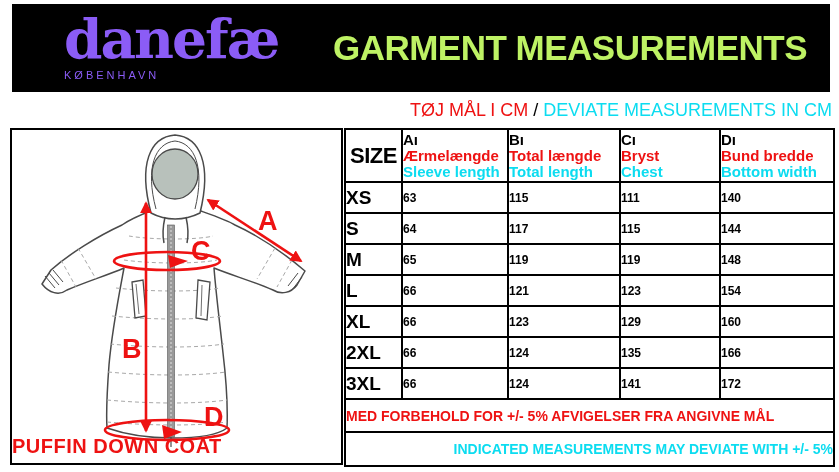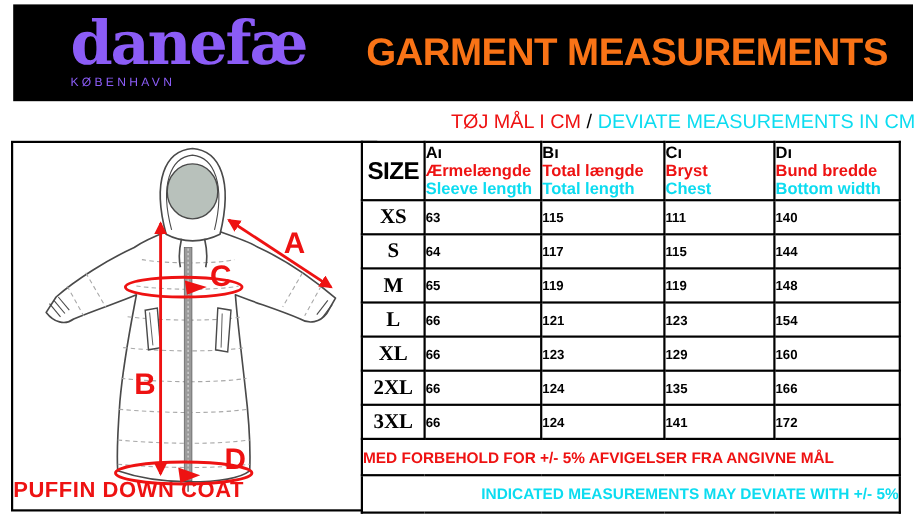--- a/index.html
+++ b/index.html
@@ -3,44 +3,44 @@
 <meta charset="utf-8">
 <style>
   html,body{margin:0;padding:0;background:#fff;}
   body{width:839px;height:472px;position:relative;font-family:"Liberation Sans",sans-serif;overflow:hidden;}
 
   
   .header-bar{position:absolute;left:12px;top:4px;width:818px;height:88px;background:#000;display:flex;align-items:center;}
   .logo-block{margin-left:52px;width:250px;display:flex;flex-direction:column;color:#8b5cf6;}
   .brand{font-family:"DejaVu Serif",serif;font-weight:bold;font-size:55px;line-height:52px;letter-spacing:-2px;}
   .city{font-size:11px;letter-spacing:3px;line-height:18px;margin-top:1px;font-weight:400;}
-  .page-title{flex:1;text-align:center;color:#f97316;font-weight:bold;font-size:35px;letter-spacing:-.5px;padding-right:4px;}
+  .page-title{flex:1;text-align:center;color:#bef264;font-weight:bold;font-size:35px;letter-spacing:-.5px;padding-right:4px;}
 
   
   .subtitle{position:absolute;left:343px;top:97px;width:489px;height:26px;display:flex;justify-content:flex-end;align-items:center;font-weight:normal;font-size:18px;white-space:pre;}
   .sub-da{color:#ee1212;}
   .sub-sep{color:#000;}
   .sub-en{color:#0cdcf0;}
 
   
   .illu-box{position:absolute;left:10px;top:128px;width:333px;height:337px;border:2px solid #000;box-sizing:border-box;background:#fff;}
   .illu-box svg{position:absolute;left:0;top:0;}
   .caption{position:absolute;left:0;bottom:5px;width:100%;text-align:left;color:#ee1212;font-weight:bold;font-size:20px;letter-spacing:.5px;}
 
   
-  table.size-table{position:absolute;left:328px;top:128px;width:489px;height:337px;border-collapse:collapse;table-layout:fixed;}
+  table.size-table{position:absolute;left:344px;top:128px;width:489px;height:337px;border-collapse:collapse;table-layout:fixed;}
   .size-table td{border:2px solid #000;background:#fff;padding:0;vertical-align:middle;}
   .hdr-row{height:53px;}
   .size-hdr{text-align:center;font-weight:bold;font-size:22px;letter-spacing:-.5px;}
   .col-hdr{vertical-align:top;padding:3px 0 0 7px;line-height:16px;font-weight:bold;font-size:15px;}
   .col-code{color:#000;}
   .col-da{color:#ee1212;}
   .col-en{color:#0cdcf0;}
   .data-row{height:31px;}
-  .size-cell{text-align:center;font-weight:bold;font-size:19px;font-family:Liberation Serif, serif;}
+  .size-cell{font-weight:bold;font-size:19px;}
   .value-cell{font-weight:bold;font-size:12px;padding-left:13px;}
   .note-row-da{height:33px;}
   .note-row-en{height:34px;}
   .note-da{color:#ee1212;font-weight:bold;font-size:14px;padding-left:7px;}
   .note-en{color:#0cdcf0;font-weight:bold;font-size:14px;padding-left:7px;text-align:right;}
 </style>
 </head>
 <body>
 
 <div class="header-bar">

